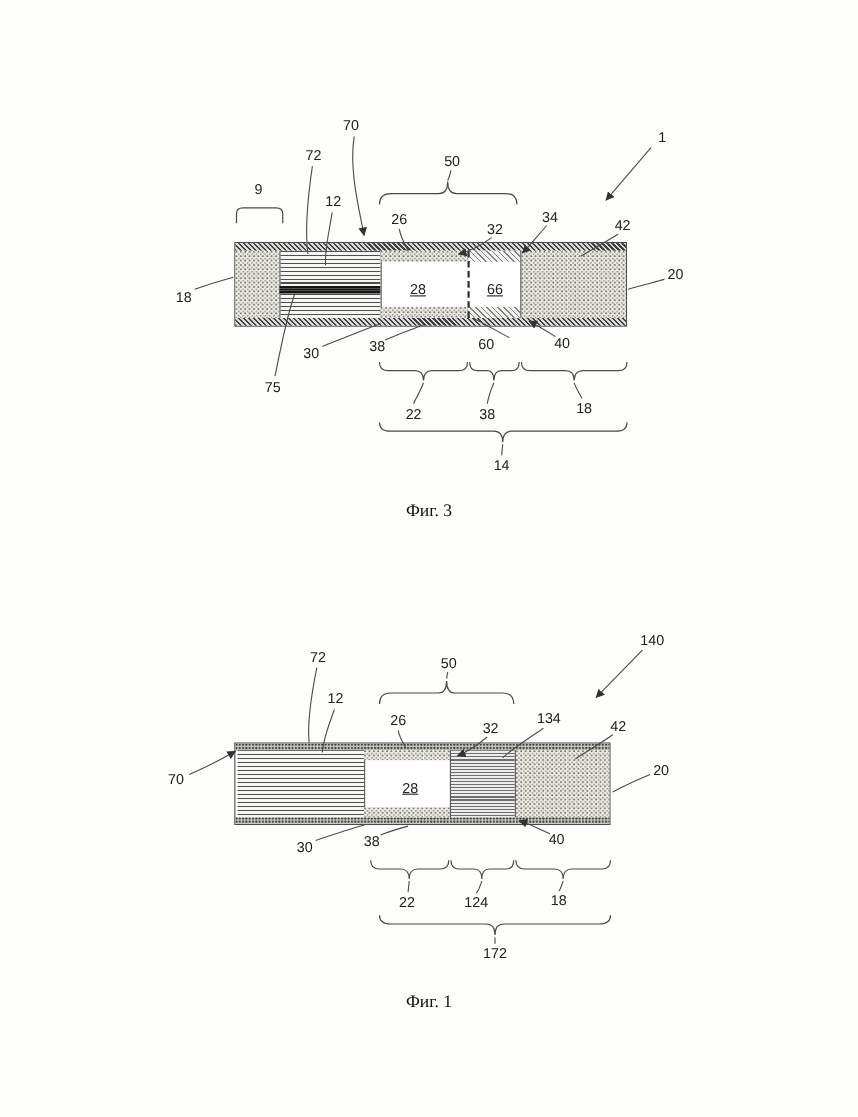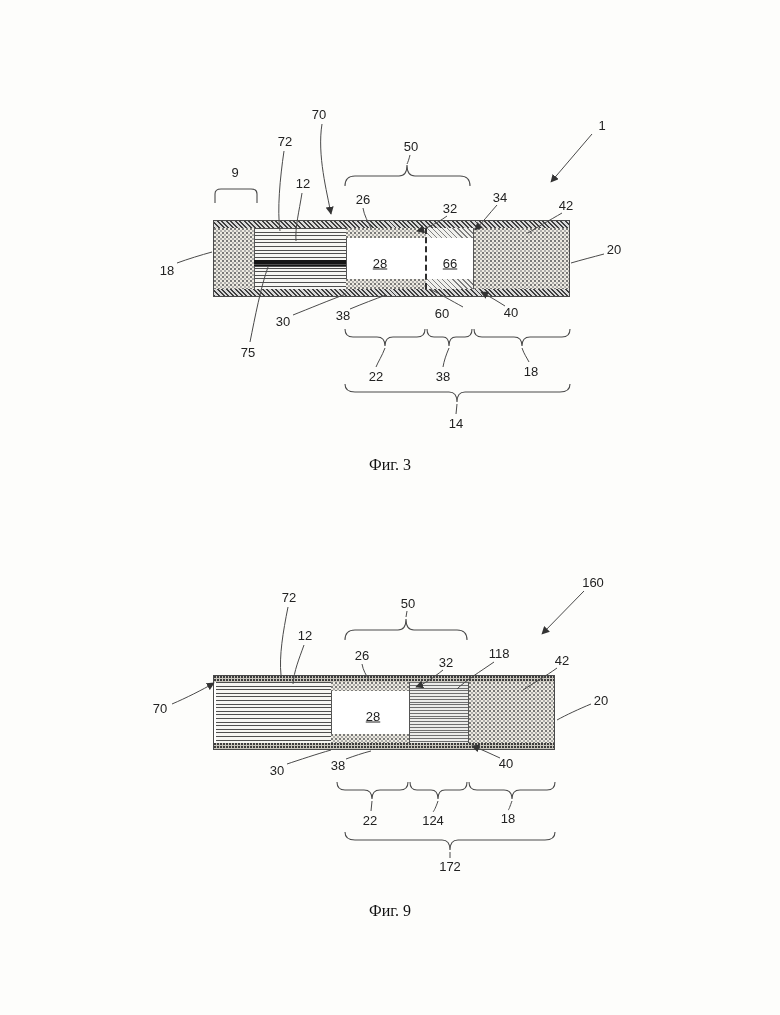--- a/index.html
+++ b/index.html
@@ -142,33 +142,33 @@
   <div class="lbl" style="left:343px;top:315px">38</div>
   <div class="lbl" style="left:442px;top:313px">60</div>
   <div class="lbl" style="left:511px;top:312px">40</div>
   <div class="lbl" style="left:248px;top:352px">75</div>
   <div class="lbl" style="left:376px;top:376px">22</div>
   <div class="lbl" style="left:443px;top:376px">38</div>
   <div class="lbl" style="left:531px;top:371px">18</div>
   <div class="lbl" style="left:456px;top:423px">14</div>
   <div class="caption" style="left:390px;top:465px">Фиг. 3</div>
 
-  <div class="lbl" style="left:593px;top:582px">160</div>
+  <div class="lbl" style="left:593px;top:582px">140</div>
   <div class="lbl" style="left:289px;top:597px">72</div>
   <div class="lbl" style="left:408px;top:603px">50</div>
   <div class="lbl" style="left:305px;top:635px">12</div>
   <div class="lbl" style="left:362px;top:655px">26</div>
   <div class="lbl" style="left:446px;top:662px">32</div>
-  <div class="lbl" style="left:499px;top:653px">118</div>
+  <div class="lbl" style="left:499px;top:653px">134</div>
   <div class="lbl" style="left:562px;top:660px">42</div>
   <div class="lbl" style="left:160px;top:708px">70</div>
   <div class="lbl" style="left:601px;top:700px">20</div>
   <div class="lbl u" style="left:373px;top:716px">28</div>
   <div class="lbl" style="left:277px;top:770px">30</div>
   <div class="lbl" style="left:338px;top:765px">38</div>
   <div class="lbl" style="left:506px;top:763px">40</div>
   <div class="lbl" style="left:370px;top:820px">22</div>
   <div class="lbl" style="left:433px;top:820px">124</div>
   <div class="lbl" style="left:508px;top:818px">18</div>
   <div class="lbl" style="left:450px;top:866px">172</div>
-  <div class="caption" style="left:390px;top:911px">Фиг. 9</div>
+  <div class="caption" style="left:390px;top:911px">Фиг. 1</div>
 
 </div>
 
 </body></html>

